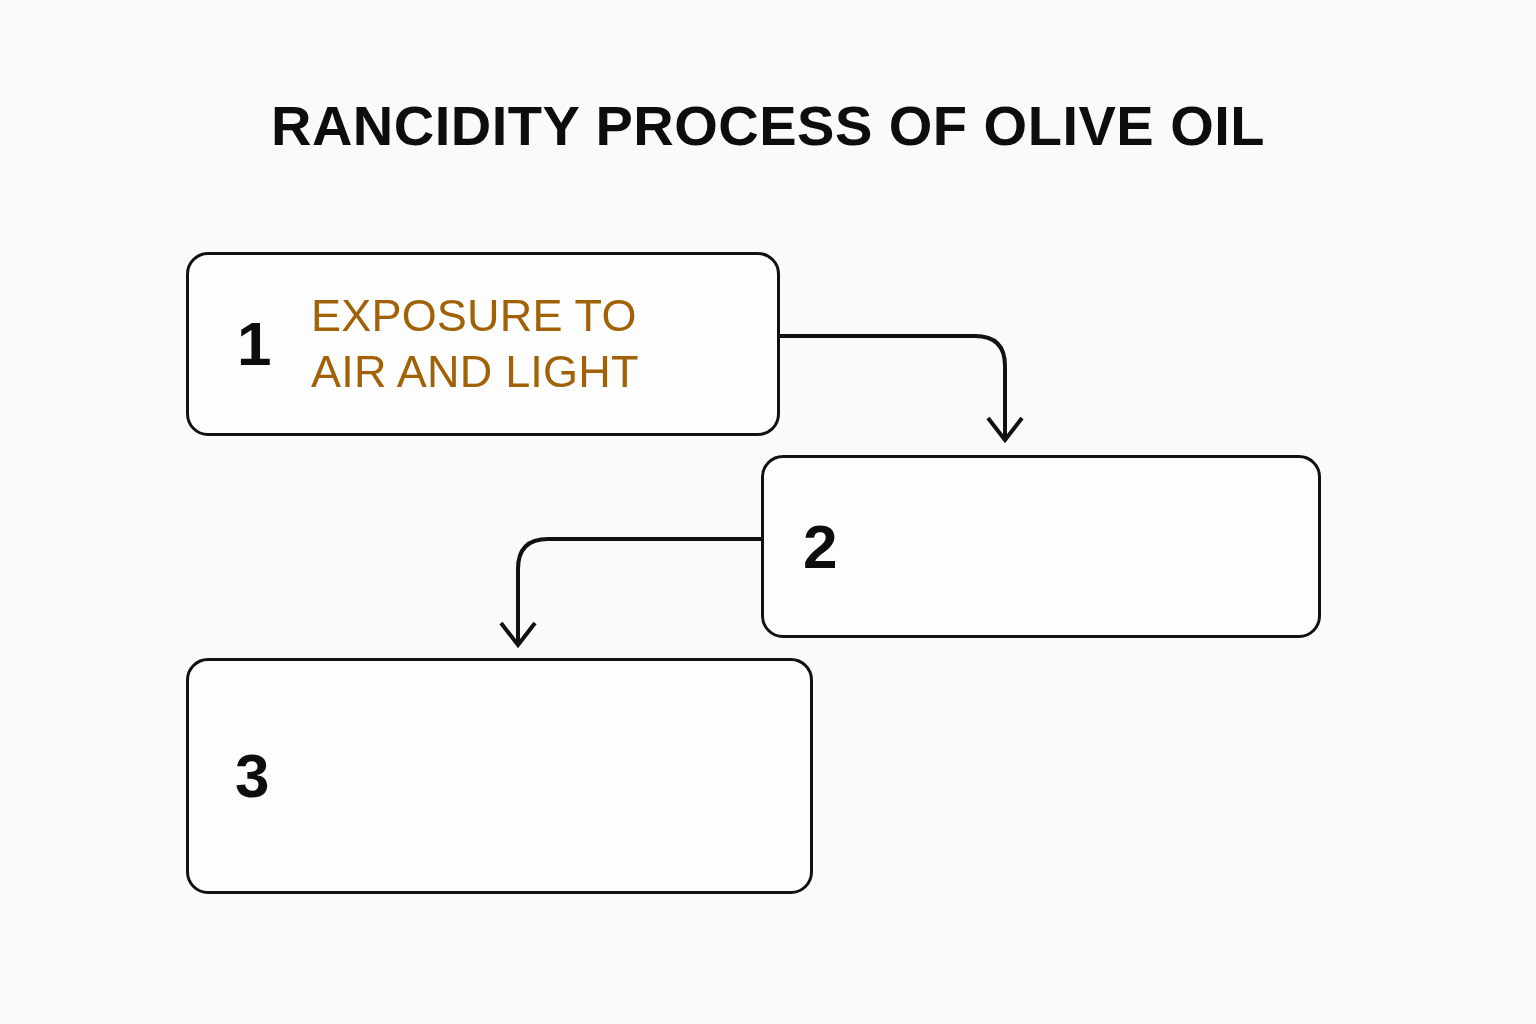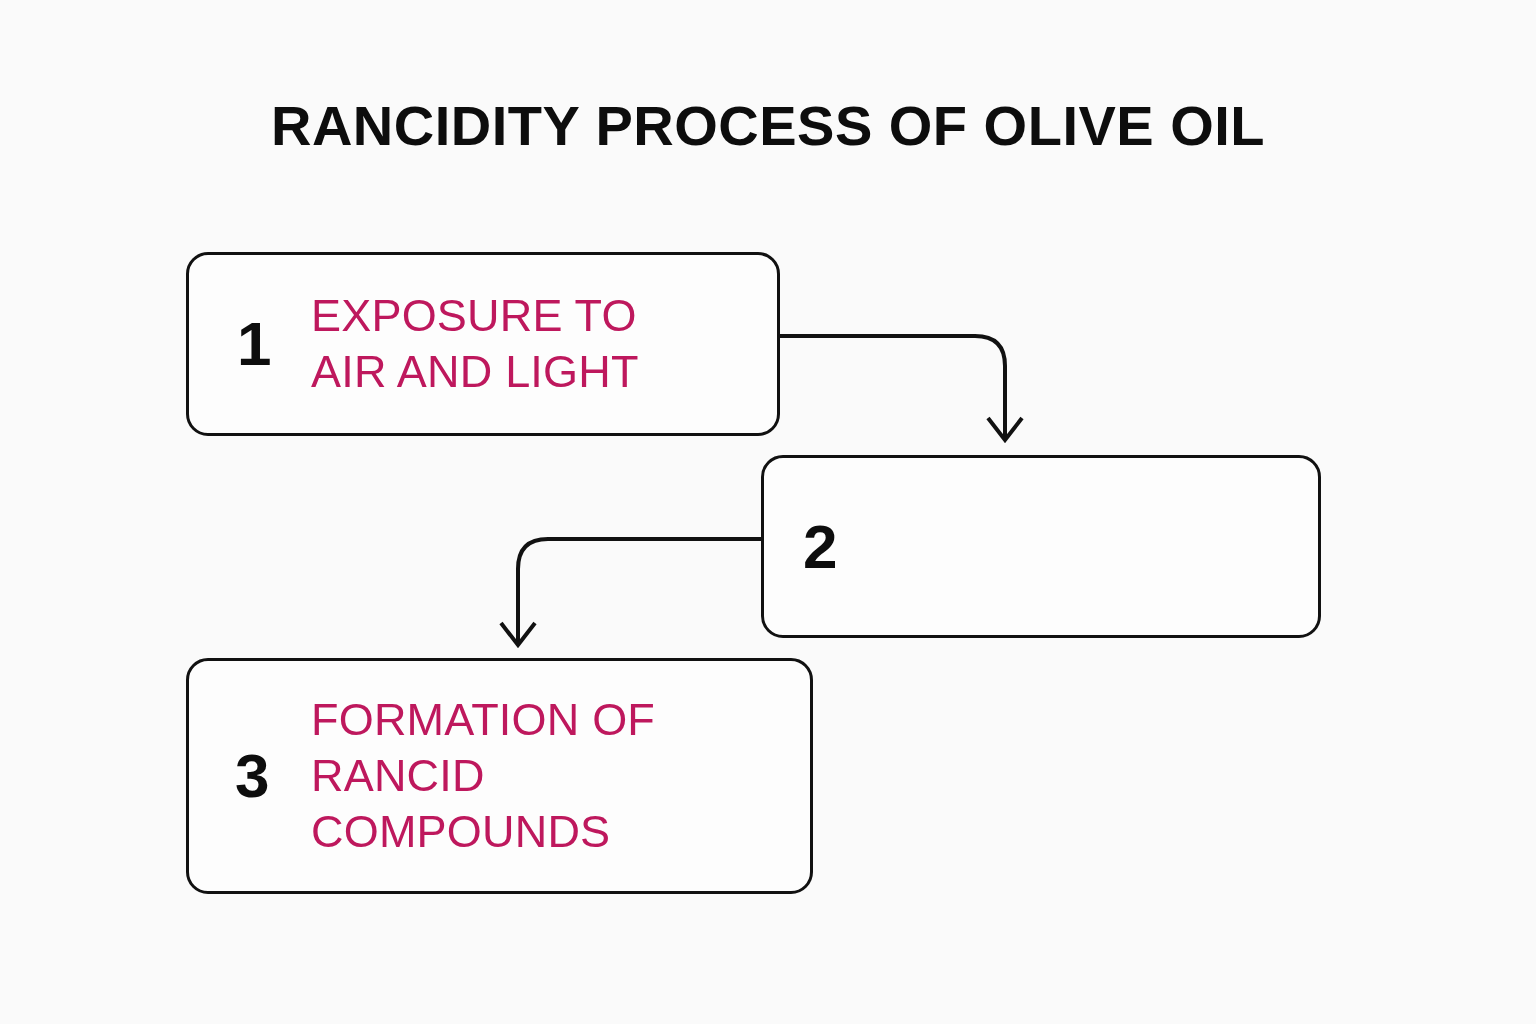--- a/index.html
+++ b/index.html
@@ -65,21 +65,21 @@
     font-weight: bold;
     color: #0d0d0d;
     line-height: 62px;
     flex: 0 0 auto;
     text-align: left;
   }
   .step-label {
     font-family: "Liberation Sans", sans-serif;
     font-size: 45px;
     font-weight: 400;
-    color: #be185d;
+    color: #a16207;
     line-height: 56px;
     letter-spacing: 0.2px;
     flex: 1 1 auto;
     white-space: pre-line;
     text-align: left;
   }
 
   
   #step-box-1 {
     left: 186px;
@@ -133,18 +133,15 @@
     <div class="step-label">EXPOSURE TO
 AIR AND LIGHT</div>
   </div>
 
   <div class="step-box" id="step-box-2">
     <div class="step-number">2</div>
   </div>
 
   <div class="step-box" id="step-box-3">
     <div class="step-number">3</div>
-    <div class="step-label">FORMATION OF
-RANCID
-COMPOUNDS</div>
   </div>
 
 </div>
 
 </body></html>

